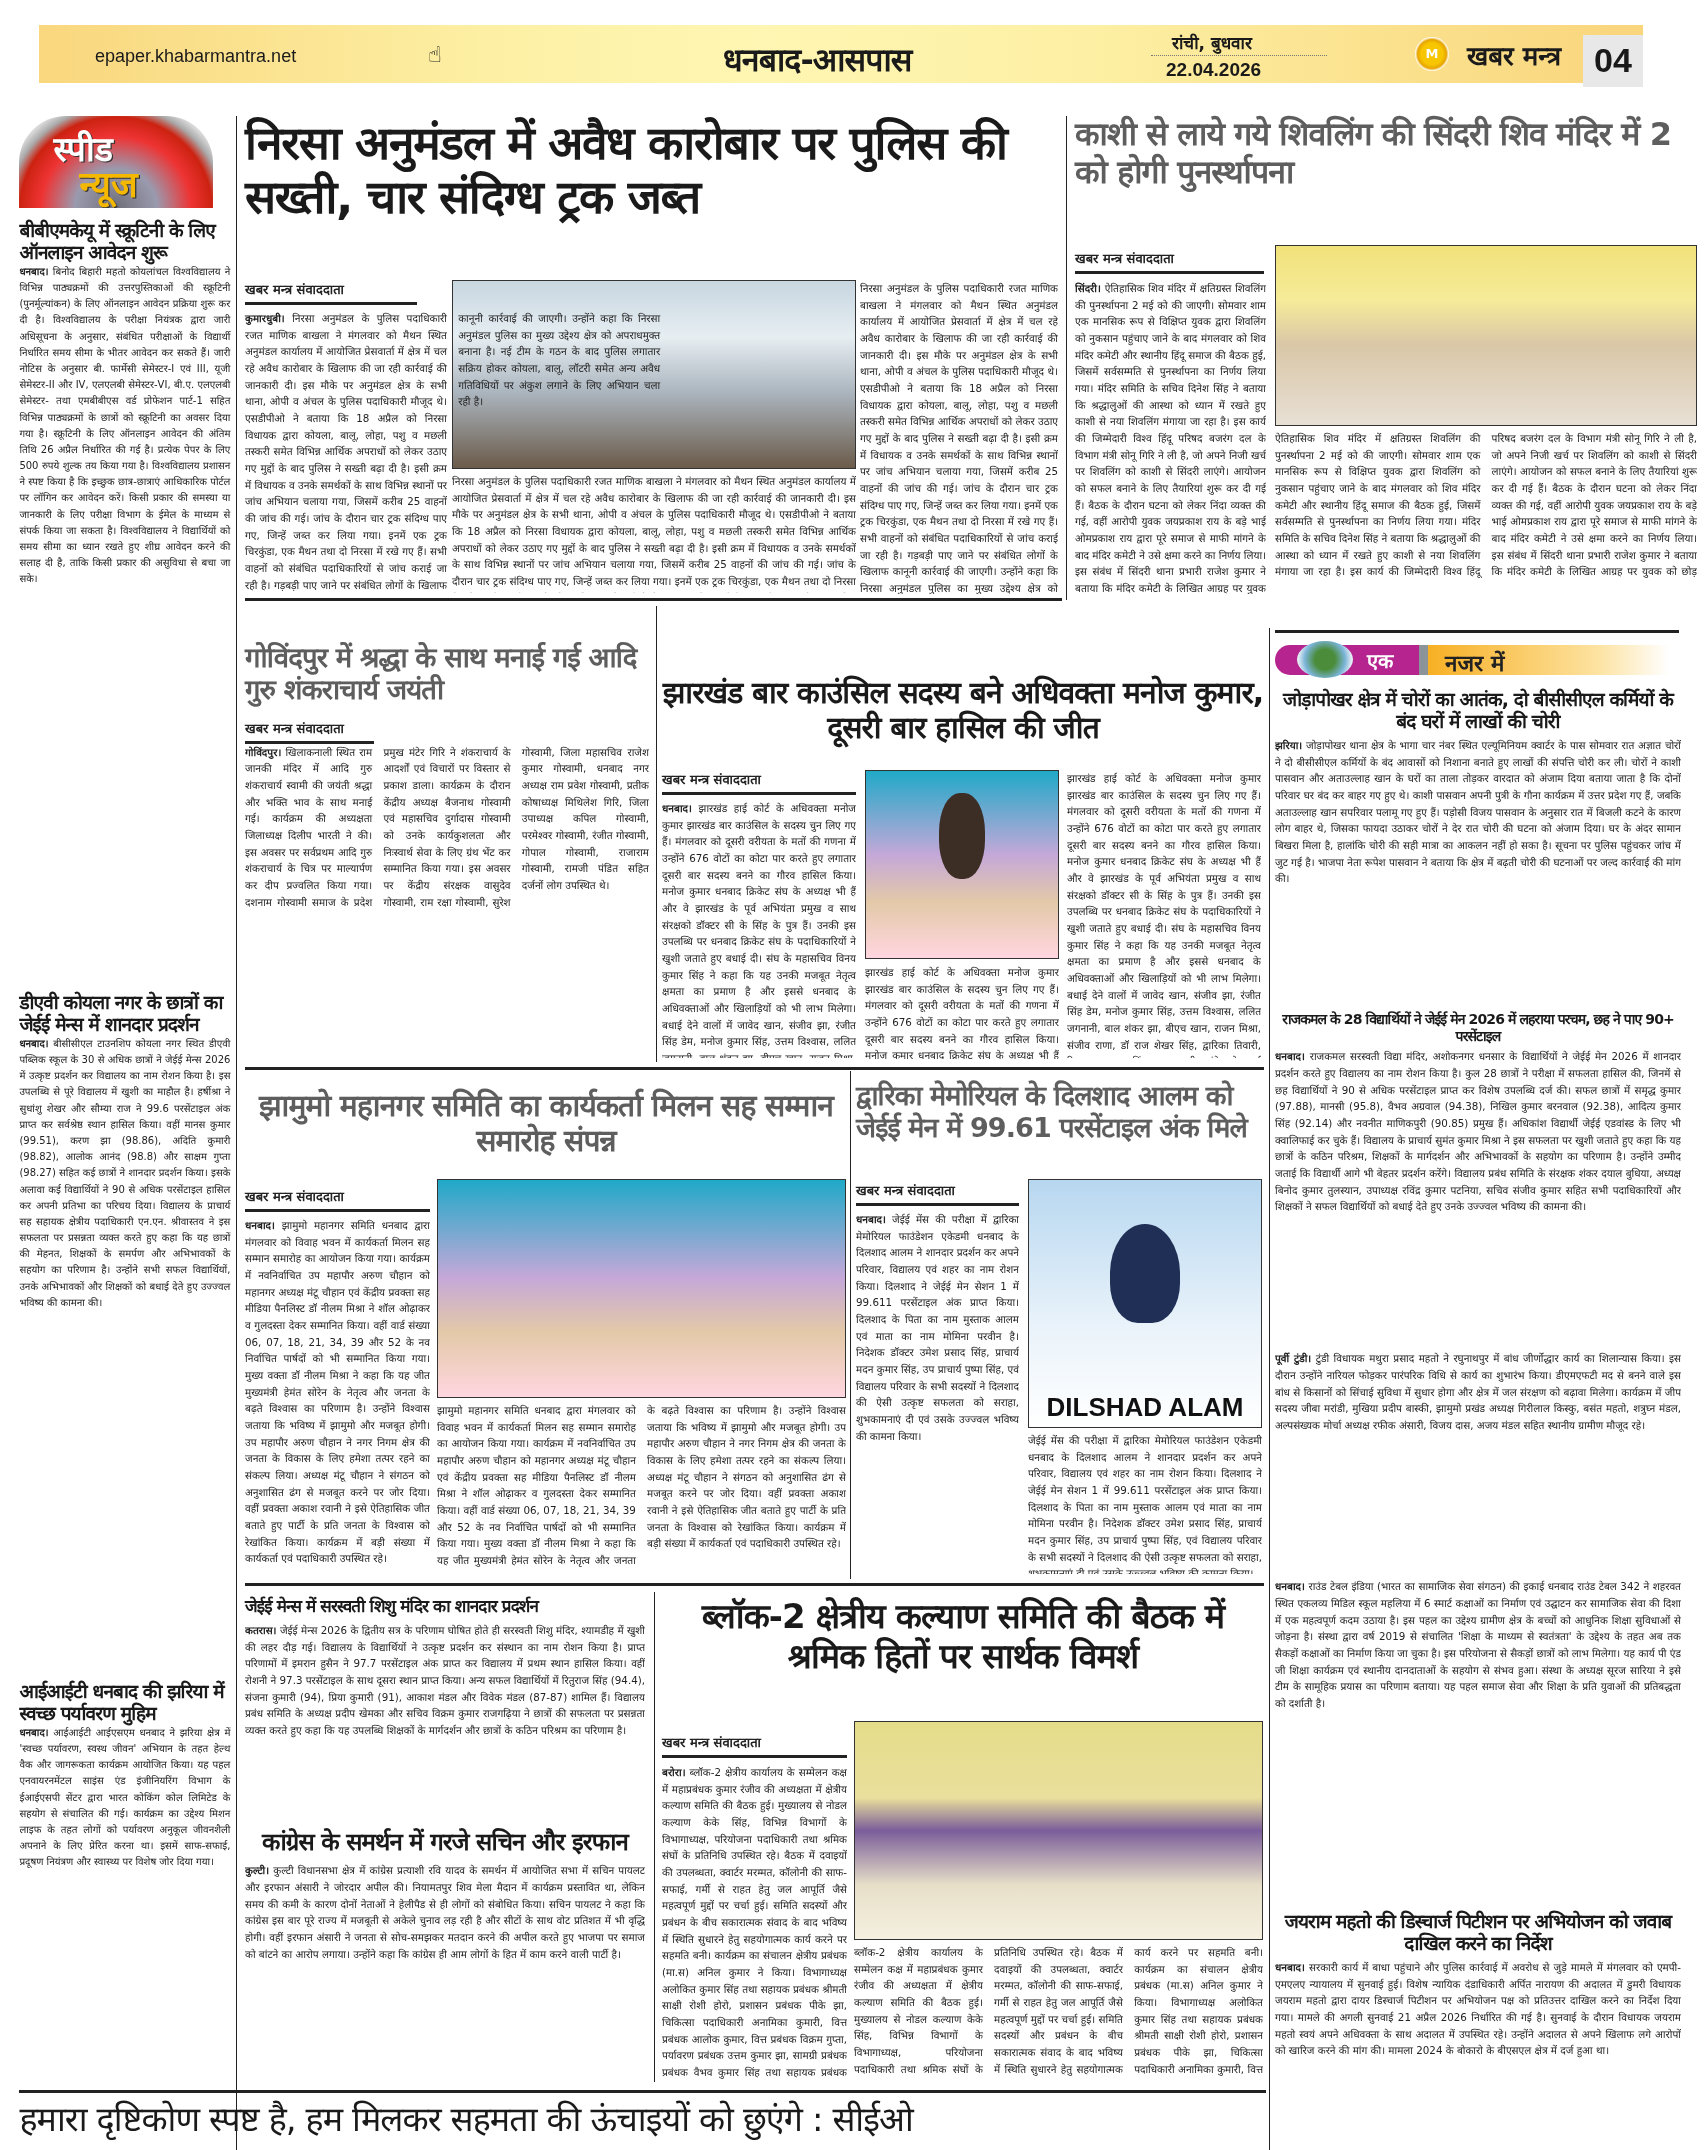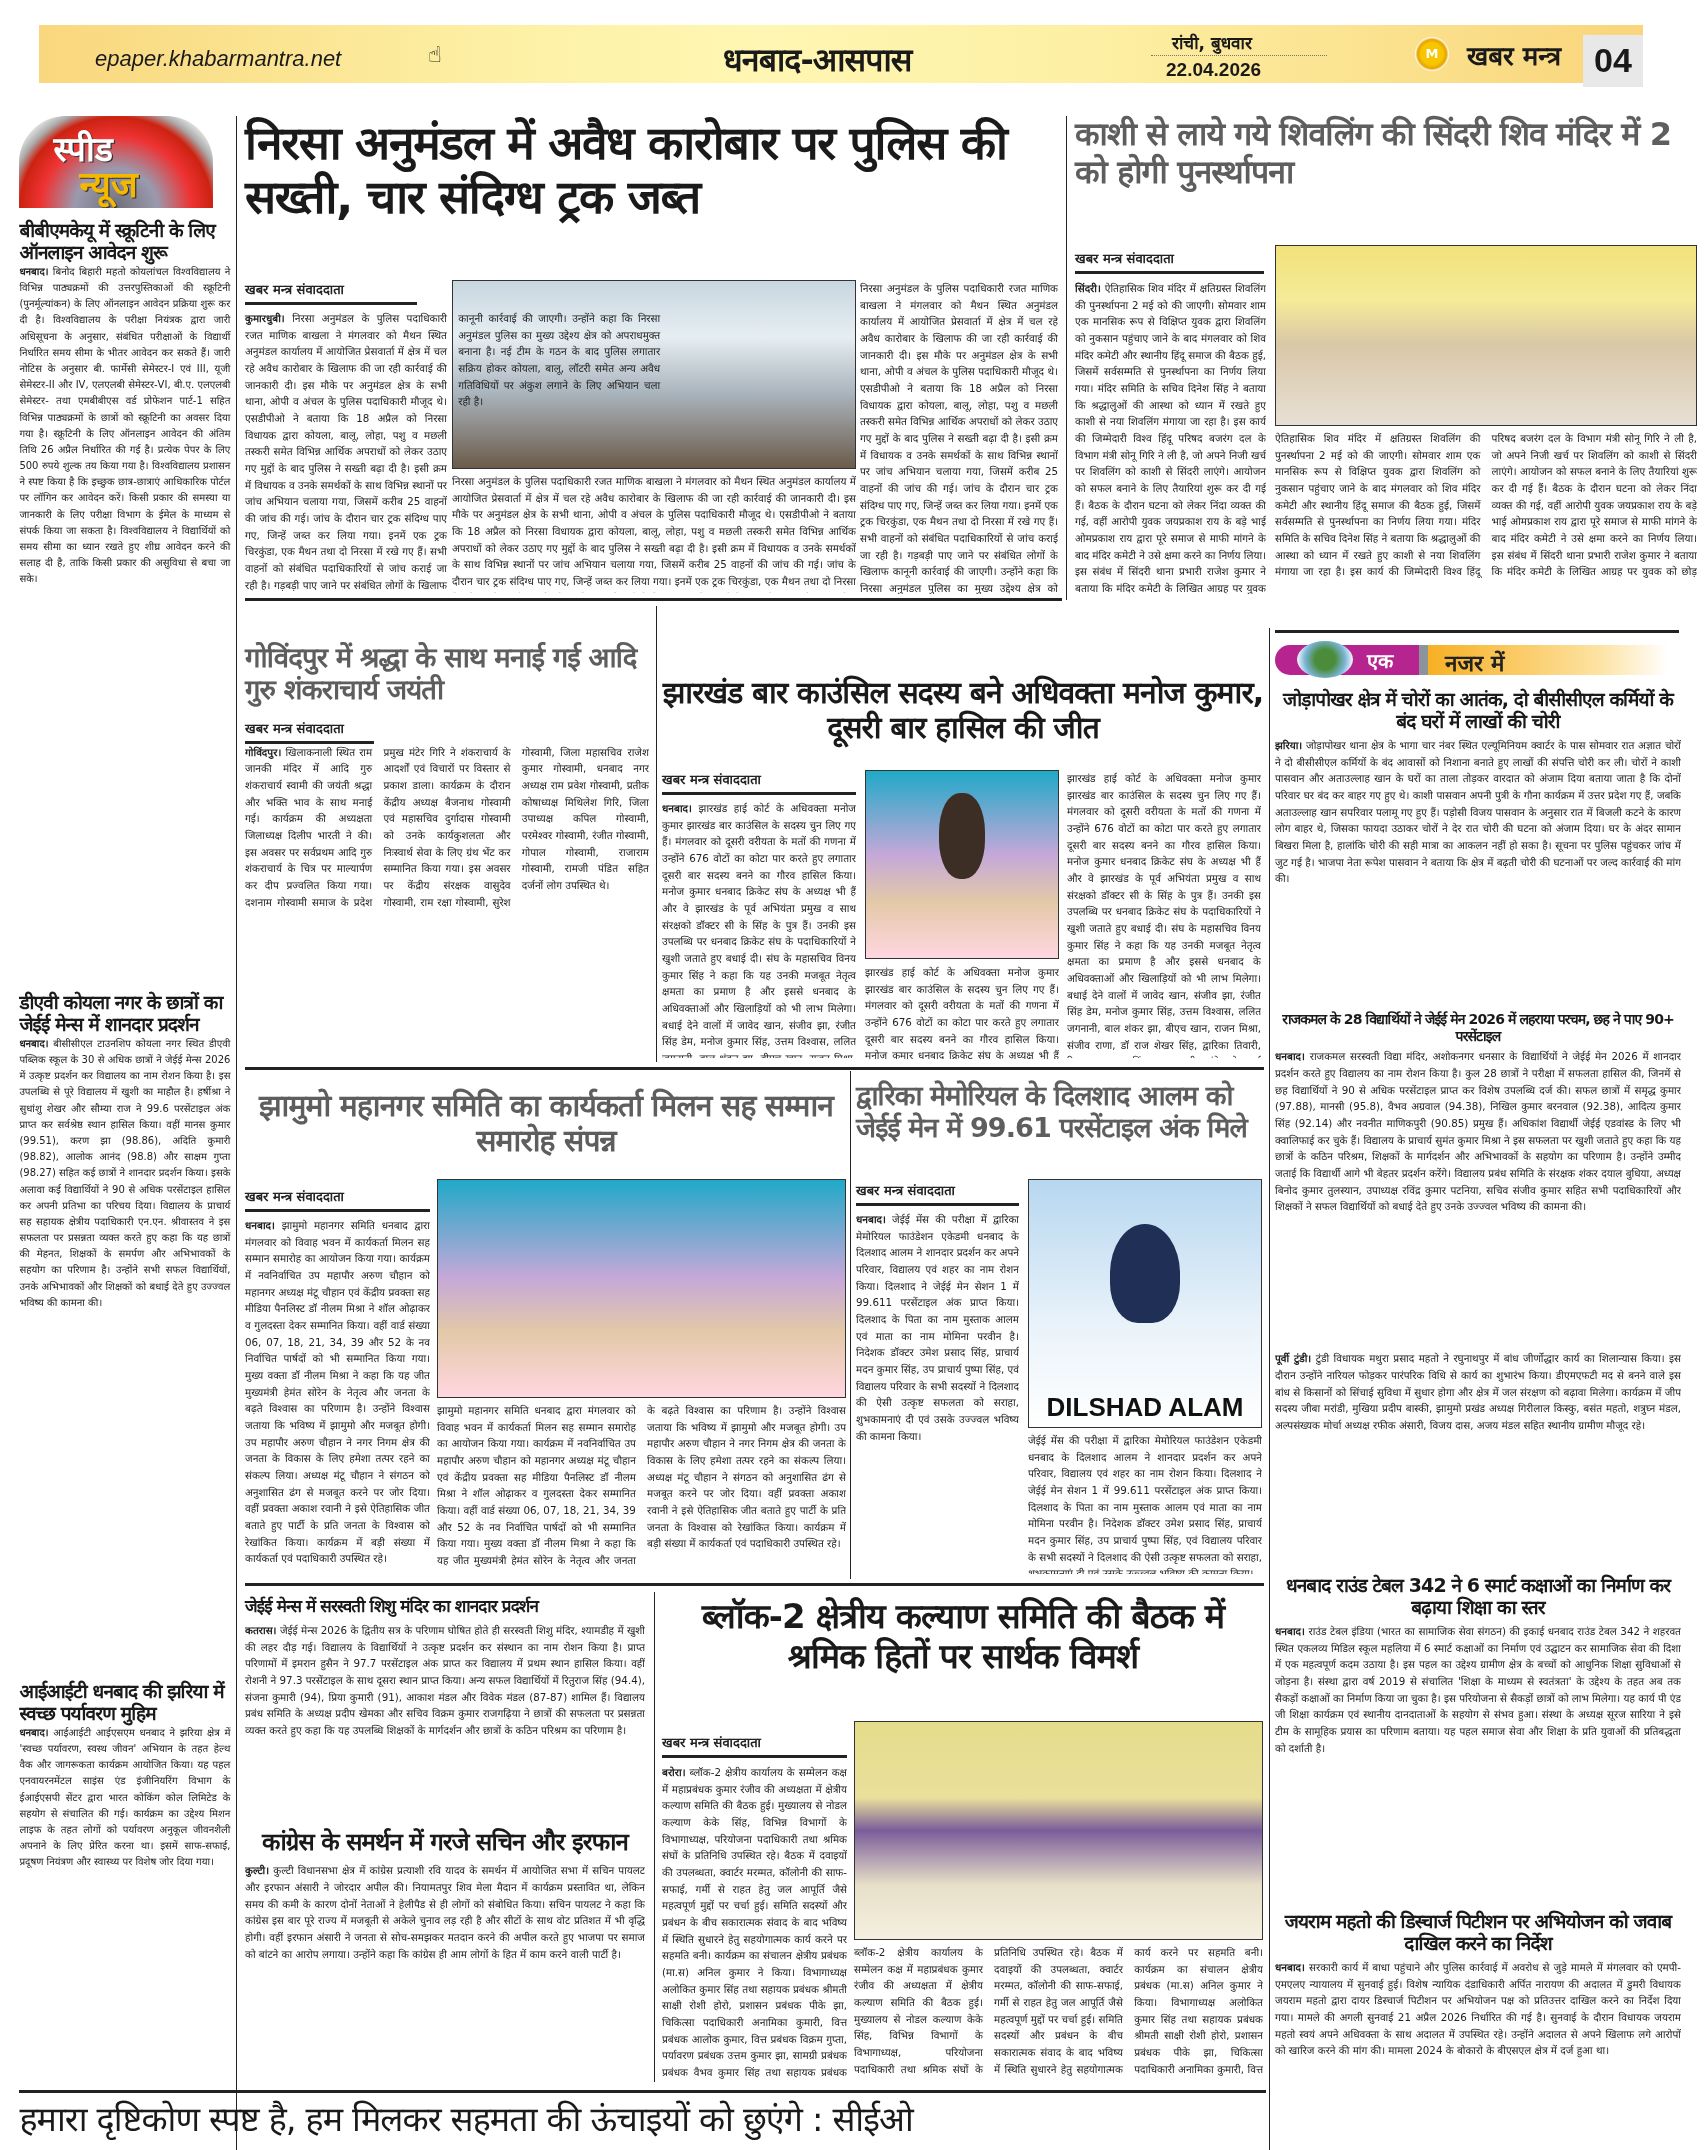--- a/index.html
+++ b/index.html
@@ -2,21 +2,21 @@
 <html style="font-size:6.9px"><head>
 <meta charset="utf-8">
 <style>
   * { box-sizing: border-box; margin: 0; padding: 0; }
   html, body { width: 1708px; height: 2742px; background: #ffffff; overflow: hidden; }
   body { position: relative; font-family: "DejaVu Sans", sans-serif; color: #1a1a1a; }
 
   
   .masthead { position: absolute; left: 39px; top: 25px; width: 1604px; height: 58px;
     background: linear-gradient(90deg, #f9d77e 0%, #fdf1a6 30%, #fff6b3 45%, #fdf0a4 65%, #f9d57c 100%); }
-  .mh-url { position: absolute; left: 56px; top: 20.6px; font-size: 22px; font-family: "Liberation Sans", sans-serif; font-style: italic; }
+  .mh-url { position: absolute; left: 56px; top: 20.6px; font-size: 18px; font-family: "Liberation Sans", sans-serif; }
   .mh-cursor { position: absolute; left: 389px; top: 16.3px; font-size: 22.4px; }
   .mh-section { position: absolute; left: 684px; top: 12px; font-size: 32px; font-weight: bold; font-family: "DejaVu Sans", sans-serif; letter-spacing: -0.9px; }
   .mh-city { position: absolute; left: 1133px; top: 6px; font-size: 17px; font-weight: bold; }
   .mh-rule { position: absolute; left: 1112px; top: 30px; width: 176px; height: 1.7px; border-top: 1.7px dotted #777; }
   .mh-date { position: absolute; left: 1127px; top: 34px; font-size: 19px; font-weight: bold; font-family: "Liberation Sans", sans-serif; }
   .mh-logo { position: absolute; left: 1376px; top: 12px; width: 34px; height: 34px; border-radius: 50%;
     background: radial-gradient(circle, #f7c600 45%, #e7a400 60%, #fff 70%, #ddd 100%); color: #fff; font-weight: bold; font-size: 13px; text-align: center; line-height: 34px; }
   .mh-brand { position: absolute; left: 1428px; top: 12px; font-size: 26px; font-weight: bold; }
   .mh-page { position: absolute; left: 1544px; top: 9.5px; width: 60px; height: 52px; background: #e8e8e8; font-size: 34px; font-weight: bold; text-align: center; line-height: 51px; font-family: "Liberation Sans", sans-serif; }
 
@@ -144,21 +144,20 @@
   <div class="body-text" style="margin-top:4.3px; height:241px; overflow:hidden;"><span class="lead">झरिया।</span> <span>जोड़ापोखर थाना क्षेत्र के भागा चार नंबर स्थित एल्यूमिनियम क्वार्टर के पास सोमवार रात अज्ञात चोरों ने दो बीसीसीएल कर्मियों के बंद आवासों को निशाना बनाते हुए लाखों की संपत्ति चोरी कर ली। चोरों ने काशी पासवान और अताउल्लाह खान के घरों का ताला तोड़कर वारदात को अंजाम दिया बताया जाता है कि दोनों परिवार घर बंद कर बाहर गए हुए थे। काशी पासवान अपनी पुत्री के गौना कार्यक्रम में उत्तर प्रदेश गए हैं, जबकि अताउल्लाह खान सपरिवार पलामू गए हुए हैं। पड़ोसी विजय पासवान के अनुसार रात में बिजली कटने के कारण लोग बाहर थे, जिसका फायदा उठाकर चोरों ने देर रात चोरी की घटना को अंजाम दिया। घर के अंदर सामान बिखरा मिला है, हालांकि चोरी की सही मात्रा का आकलन नहीं हो सका है। सूचना पर पुलिस पहुंचकर जांच में जुट गई है। भाजपा नेता रूपेश पासवान ने बताया कि क्षेत्र में बढ़ती चोरी की घटनाओं पर जल्द कार्रवाई की मांग की।</span></div>
 </div>
 <div class="box" style="left:1275px; top:1011px; width:406px;">
   <div class="hl-xl" style="font-size:14px; text-align:center;">राजकमल के 28 विद्यार्थियों ने जेईई मेन 2026 में लहराया परचम, छह ने पाए 90+ परसेंटाइल</div>
   <div class="body-text" style="margin-top:4.3px; height:241px; overflow:hidden;"><span class="lead">धनबाद।</span> <span>राजकमल सरस्वती विद्या मंदिर, अशोकनगर धनसार के विद्यार्थियों ने जेईई मेन 2026 में शानदार प्रदर्शन करते हुए विद्यालय का नाम रोशन किया है। कुल 28 छात्रों ने परीक्षा में सफलता हासिल की, जिनमें से छह विद्यार्थियों ने 90 से अधिक परसेंटाइल प्राप्त कर विशेष उपलब्धि दर्ज की। सफल छात्रों में समृद्ध कुमार (97.88), मानसी (95.8), वैभव अग्रवाल (94.38), निखिल कुमार बरनवाल (92.38), आदित्य कुमार सिंह (92.14) और नवनीत माणिकपुरी (90.85) प्रमुख हैं। अधिकांश विद्यार्थी जेईई एडवांस्ड के लिए भी क्वालिफाई कर चुके हैं। विद्यालय के प्राचार्य सुमंत कुमार मिश्रा ने इस सफलता पर खुशी जताते हुए कहा कि यह छात्रों के कठिन परिश्रम, शिक्षकों के मार्गदर्शन और अभिभावकों के सहयोग का परिणाम है। उन्होंने उम्मीद जताई कि विद्यार्थी आगे भी बेहतर प्रदर्शन करेंगे। विद्यालय प्रबंध समिति के संरक्षक शंकर दयाल बुधिया, अध्यक्ष बिनोद कुमार तुलस्यान, उपाध्यक्ष रविंद्र कुमार पटनिया, सचिव संजीव कुमार सहित सभी पदाधिकारियों और शिक्षकों ने सफल विद्यार्थियों को बधाई देते हुए उनके उज्ज्वल भविष्य की कामना की।</span></div>
 </div>
 <div class="box" style="left:1275px; top:1346px; width:406px;">
   <div class="body-text" style="margin-top:4.3px; height:142px; overflow:hidden;"><span class="lead">पूर्वी टुंडी।</span> <span>टुंडी विधायक मथुरा प्रसाद महतो ने रघुनाथपुर में बांध जीर्णोद्धार कार्य का शिलान्यास किया। इस दौरान उन्होंने नारियल फोड़कर पारंपरिक विधि से कार्य का शुभारंभ किया। डीएमएफटी मद से बनने वाले इस बांध से किसानों को सिंचाई सुविधा में सुधार होगा और क्षेत्र में जल संरक्षण को बढ़ावा मिलेगा। कार्यक्रम में जीप सदस्य जीबा मरांडी, मुखिया प्रदीप बास्की, झामुमो प्रखंड अध्यक्ष गिरीलाल किस्कु, बसंत महतो, शत्रुघ्न मंडल, अल्पसंख्यक मोर्चा अध्यक्ष रफीक अंसारी, विजय दास, अजय मंडल सहित स्थानीय ग्रामीण मौजूद रहे।</span></div>
 </div>
 <div class="box" style="left:1275px; top:1574px; width:406px;">
-  <div class="hl-xl" style="font-size:19px; text-align:center;">धनबाद राउंड टेबल 342 ने 6 स्मार्ट कक्षाओं का निर्माण कर बढ़ाया शिक्षा का स्तर</div>
   <div class="body-text" style="margin-top:4.3px; height:245px; overflow:hidden;"><span class="lead">धनबाद।</span> <span>राउंड टेबल इंडिया (भारत का सामाजिक सेवा संगठन) की इकाई धनबाद राउंड टेबल 342 ने शहरवत स्थित एकलव्य मिडिल स्कूल महलिया में 6 स्मार्ट कक्षाओं का निर्माण एवं उद्घाटन कर सामाजिक सेवा की दिशा में एक महत्वपूर्ण कदम उठाया है। इस पहल का उद्देश्य ग्रामीण क्षेत्र के बच्चों को आधुनिक शिक्षा सुविधाओं से जोड़ना है। संस्था द्वारा वर्ष 2019 से संचालित 'शिक्षा के माध्यम से स्वतंत्रता' के उद्देश्य के तहत अब तक सैकड़ों कक्षाओं का निर्माण किया जा चुका है। इस परियोजना से सैकड़ों छात्रों को लाभ मिलेगा। यह कार्य पी एंड जी शिक्षा कार्यक्रम एवं स्थानीय दानदाताओं के सहयोग से संभव हुआ। संस्था के अध्यक्ष सूरज सारिया ने इसे टीम के सामूहिक प्रयास का परिणाम बताया। यह पहल समाज सेवा और शिक्षा के प्रति युवाओं की प्रतिबद्धता को दर्शाती है।</span></div>
 </div>
 <div class="box" style="left:1275px; top:1893px; width:406px;">
   <div class="hl-xl" style="font-size:19px; text-align:center;margin-top:17px;">जयराम महतो की डिस्चार्ज पिटीशन पर अभियोजन को जवाब दाखिल करने का निर्देश</div>
   <div class="body-text" style="margin-top:4.3px; height:258px; overflow:hidden;"><span class="lead">धनबाद।</span> <span>सरकारी कार्य में बाधा पहुंचाने और पुलिस कार्रवाई में अवरोध से जुड़े मामले में मंगलवार को एमपी-एमएलए न्यायालय में सुनवाई हुई। विशेष न्यायिक दंडाधिकारी अर्पित नारायण की अदालत में डुमरी विधायक जयराम महतो द्वारा दायर डिस्चार्ज पिटीशन पर अभियोजन पक्ष को प्रतिउत्तर दाखिल करने का निर्देश दिया गया। मामले की अगली सुनवाई 21 अप्रैल 2026 निर्धारित की गई है। सुनवाई के दौरान विधायक जयराम महतो स्वयं अपने अधिवक्ता के साथ अदालत में उपस्थित रहे। उन्होंने अदालत से अपने खिलाफ लगे आरोपों को खारिज करने की मांग की। मामला 2024 के बोकारो के बीएसएल क्षेत्र में दर्ज हुआ था।</span></div>
 </div>
 
 <div class="box" style="left:245px; top:641px; width:404px;">
   <div class="hl-xl hl-gray" style="font-size:27.5px;">गोविंदपुर में श्रद्धा के साथ मनाई गई आदि गुरु शंकराचार्य जयंती</div>
   <div style="display:flex; gap:8.6px; margin-top:13px;">

